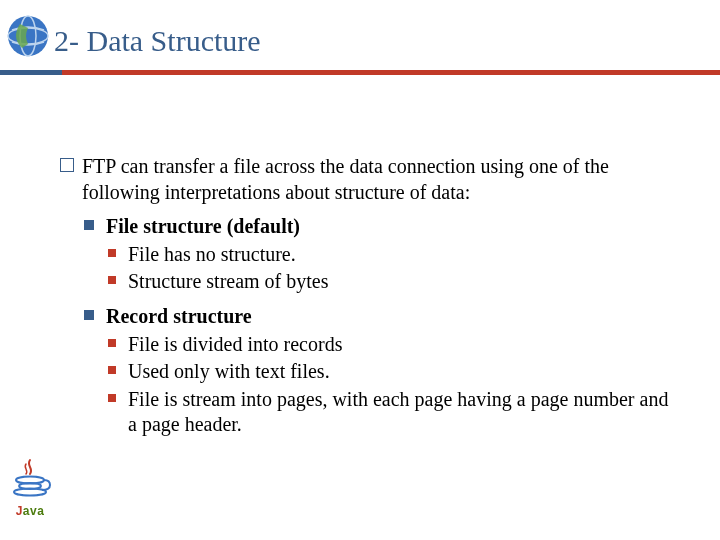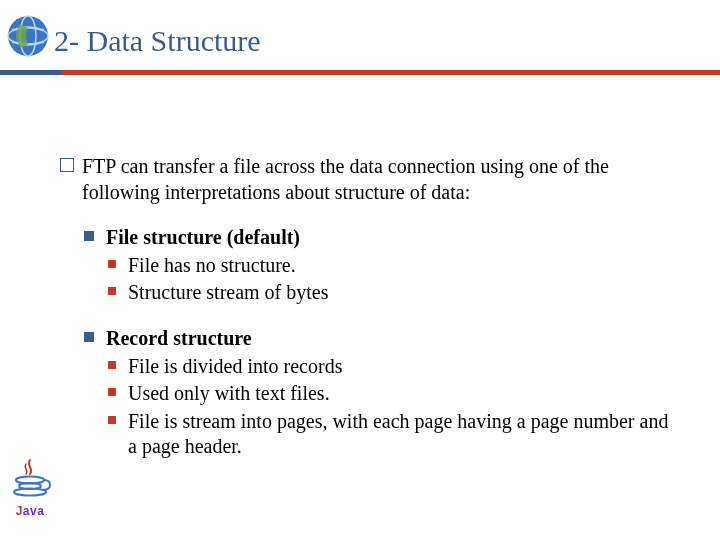--- a/index.html
+++ b/index.html
@@ -6,30 +6,30 @@
   html, body { width: 720px; height: 540px; background: #fff; font-family: "Times New Roman", Times, serif; color: #000; }
   .slide { position: relative; width: 720px; height: 540px; }
   .header { position: absolute; top: 10px; left: 0; right: 0; height: 64px; }
   .globe { position: absolute; top: 4px; left: 6px; width: 44px; height: 44px; }
   .title { position: absolute; top: 14px; left: 54px; font-size: 30px; color: #385d8a; font-family: "Times New Roman", serif; }
   .rule-line { position: absolute; left: 0; right: 0; top: 70px; height: 5px; background: #c13a28; }
   .rule-line::after { content: ""; position: absolute; left: 0; top: 0; width: 62px; height: 5px; background: #385d8a; }
   .content { position: absolute; top: 110px; left: 60px; right: 40px; font-size: 20px; line-height: 1.28; }
   .lvl1 { position: relative; padding-left: 22px; margin-bottom: 4px; margin-top: 44px; }
   .lvl1::before { content: ""; position: absolute; left: 0; top: 4px; width: 12px; height: 12px; border: 1.5px solid #385d8a; background: #fff; }
-  .lvl2 { position: relative; padding-left: 22px; margin-left: 24px; margin-top: 20px; }
+  .lvl2 { position: relative; padding-left: 22px; margin-left: 24px; margin-top: 9px; }
   .lvl2::before { content: ""; position: absolute; left: 0; top: 6px; width: 10px; height: 10px; background: #385d8a; }
   .lvl3 { position: relative; padding-left: 20px; margin-left: 48px; margin-top: 2px; }
   .lvl3::before { content: ""; position: absolute; left: 0; top: 7px; width: 8px; height: 8px; background: #c13a28; }
   .bold { font-weight: bold; }
   .java-logo { position: absolute; left: 6px; bottom: 12px; width: 48px; height: 70px; }
   .java-cup { width: 48px; height: 40px; position: relative; }
   .java-text { text-align: center; font-family: Arial, sans-serif; font-size: 12px; font-weight: bold; letter-spacing: 0.5px; margin-top: 2px; }
   .java-text .j { color: #c13a28; }
-  .java-text .ava { color: #6d28d9; }
+  .java-text .ava { color: #4d7c0f; }
 </style>
 </head>
 <body>
 
 <div class="slide">
 
   <div class="header">
     <svg class="globe" viewBox="0 0 44 44">
       <circle cx="22" cy="22" r="20" fill="#3a75c4"></circle>
       <ellipse cx="22" cy="22" rx="20" ry="8" fill="none" stroke="#bcd4ee" stroke-width="1.5"></ellipse>

